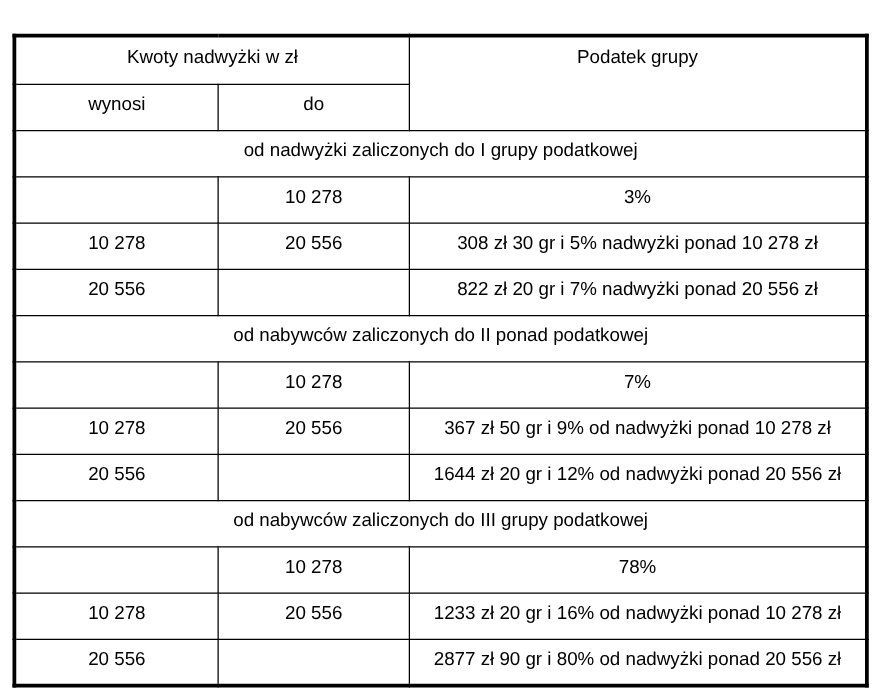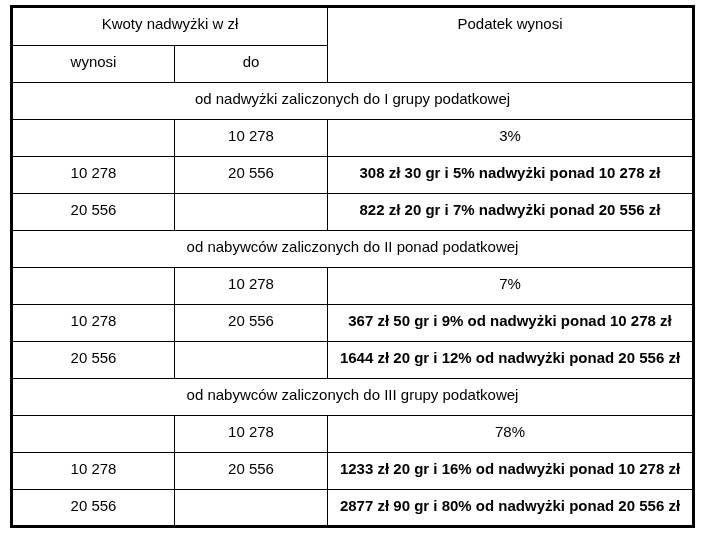--- a/index.html
+++ b/index.html
@@ -9,20 +9,21 @@
   }
   body {
     width: 716px;
     height: 558px;
     overflow: hidden;
     font-family: "Liberation Sans", sans-serif;
     color: #000000;
   }
   .table-wrap {
     padding: 5px 0 4px 10px;
+    margin-top: 22px;
   }
   table.tax-table {
     border-collapse: collapse;
     table-layout: fixed;
     width: 682px;
     border: 3px solid #000000;
     font-family: "Liberation Sans", sans-serif;
     font-size: 15px;
     color: #000000;
     background: #ffffff;
@@ -37,21 +38,20 @@
     padding: 7px 3px 2px 3px;
     overflow: hidden;
     white-space: nowrap;
   }
   table.tax-table tr      { height: 37px; }
   table.tax-table tr.h1   { height: 39px; }
   
   td.lt {
     text-align: left;
     padding-left: 5px;
-    font-weight: bold;
   }
   
   td.mid {
     vertical-align: middle;
     padding-top: 2px;
   }
 </style>
 </head>
 <body>
 
@@ -59,21 +59,21 @@
   <table class="tax-table">
     <colgroup>
         <col class="c1">
         <col class="c2">
         <col class="c3">
       </colgroup>
 
     <tbody>
         <tr class="h1">
       <td colspan="2">Kwoty nadwyżki w zł</td>
-      <td rowspan="2">Podatek wynosi</td>
+      <td rowspan="2">Podatek grupy</td>
     </tr>
     <tr>
       <td>wynosi</td>
       <td>do</td>
     </tr>
 
     <tr>
       <td colspan="3">od nadwyżki zaliczonych do I grupy podatkowej</td>
     </tr>
     <tr>

